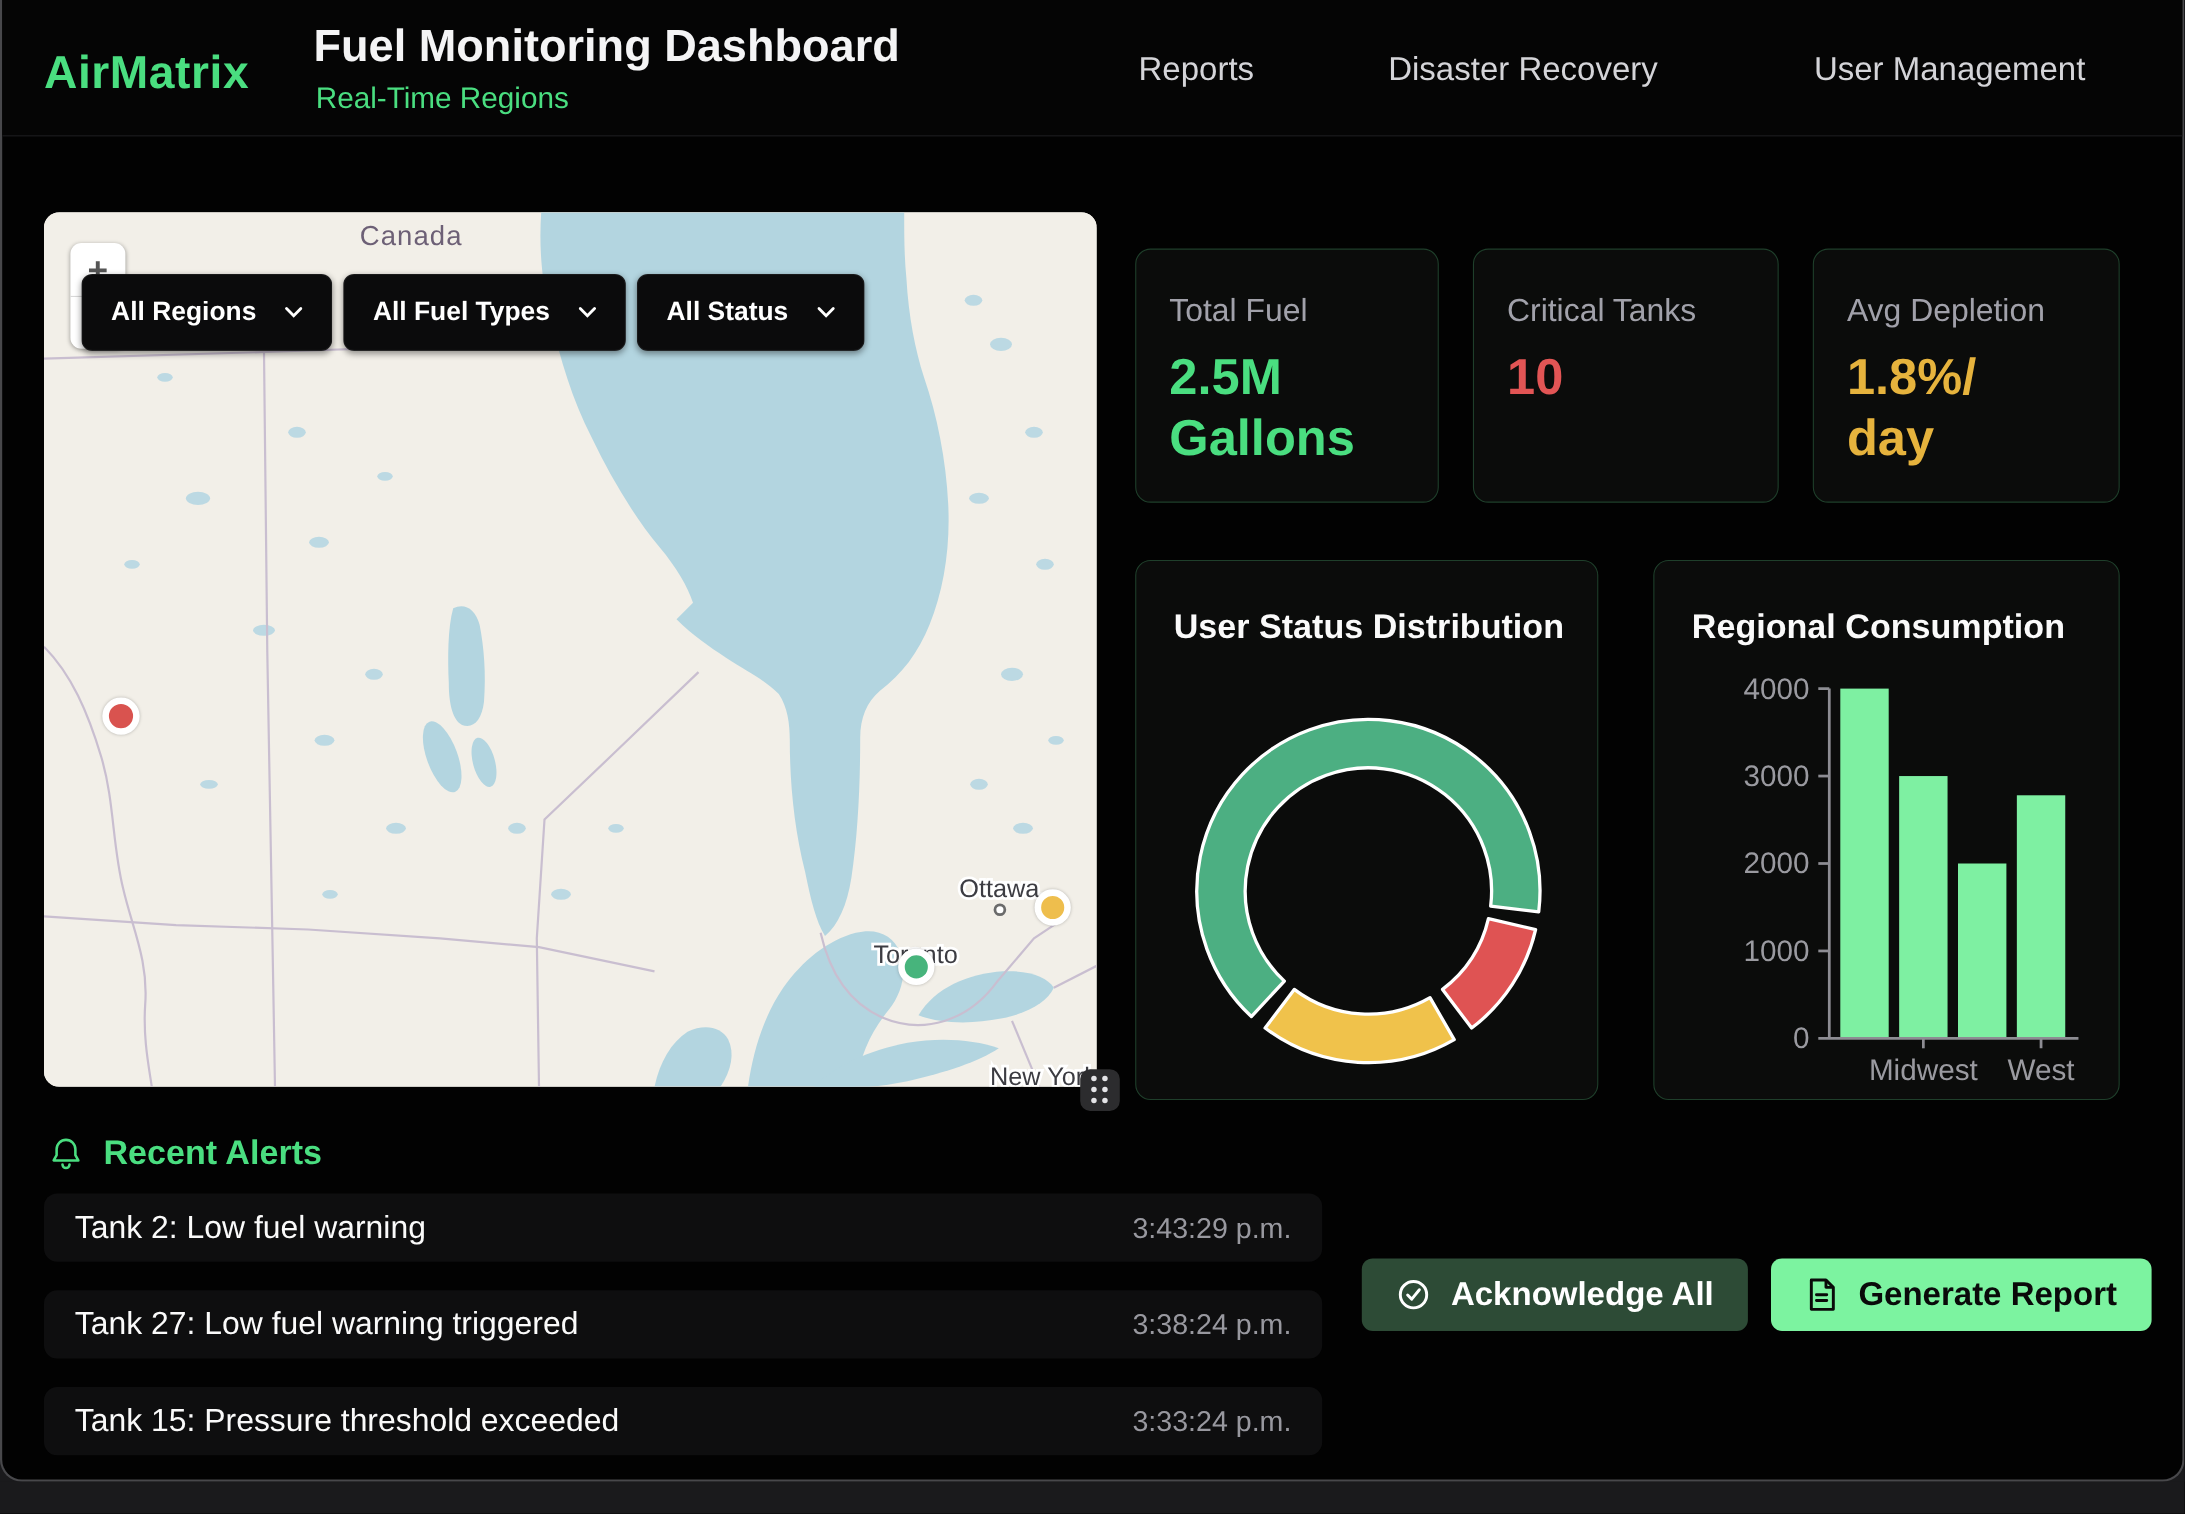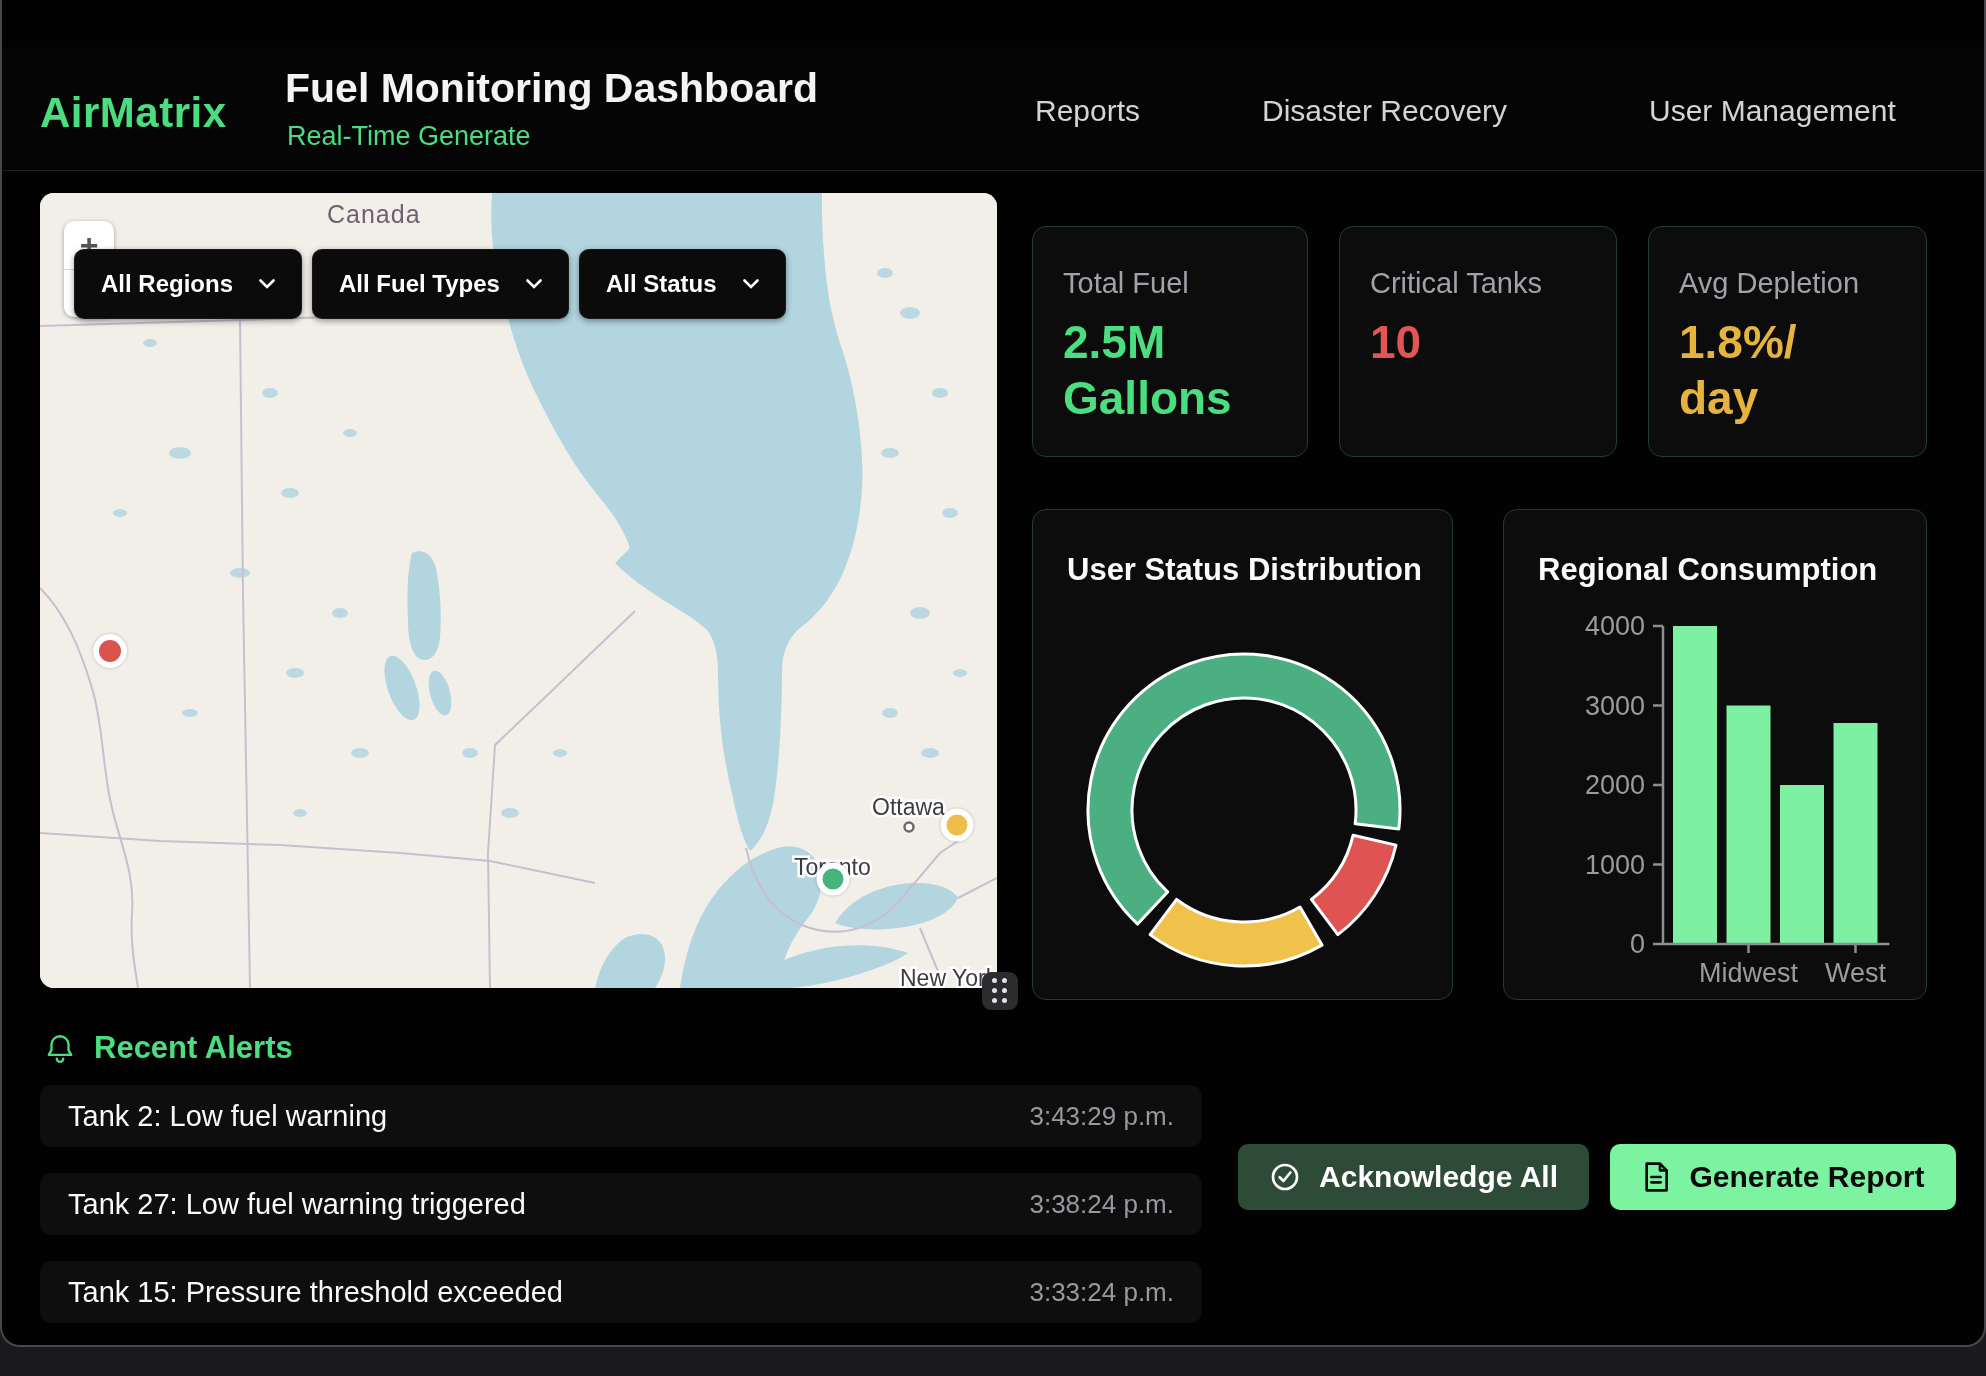--- a/index.html
+++ b/index.html
@@ -3,21 +3,21 @@
 <meta charset="utf-8">
 <style>
   * { margin:0; padding:0; box-sizing:border-box; }
   html,body { background:#1a1a1c; font-family:"Liberation Sans", sans-serif; }
   .app {
     position:relative; width:1986px; height:1347px; background:#020202;
     border:2px solid #48484b; border-top:none; border-radius:0 0 20px 20px;
     overflow:hidden;
   }
   
-  .header { position:absolute; left:0; top:0; width:100%; height:124px; background:#050505; border-bottom:1px solid #1d1d20;margin-top:47px; }
+  .header { position:absolute; left:0; top:0; width:100%; height:124px; background:#050505; border-bottom:1px solid #1d1d20; }
   .brand { position:absolute; left:38px; top:42px; font-size:42px; font-weight:bold; color:#4ade80; letter-spacing:.5px; }
   .title { position:absolute; left:283px; top:18px; font-size:41px; font-weight:bold; color:#f4f4f5; }
   .subtitle { position:absolute; left:285px; top:74px; font-size:27px; font-weight:500; color:#4ade80; }
   .nav-item { position:absolute; top:47px; font-size:30px; color:#d4d4d8; cursor:pointer; }
   .nav-reports { left:1033px; } .nav-dr { left:1260px; } .nav-um { left:1647px; }
 
   
   .map-card { position:absolute; left:38px; top:193px; width:957px; height:795px; border-radius:14px; overflow:hidden; background:#f2efe8; }
   .map-svg { position:absolute; left:0; top:0; }
   .map-label { font-size:23px; font-weight:500; fill:#3c3c42; paint-order:stroke; stroke:#ffffff; stroke-width:5px; }
@@ -57,21 +57,21 @@
   .btn-gen { left:1608px; width:346px; background:#7cf3a0; color:#0a0a0a; }
 </style>
 </head>
 <body>
 
 <div class="app">
 
   <div class="header">
     <div class="brand">AirMatrix</div>
     <div class="title">Fuel Monitoring Dashboard</div>
-    <div class="subtitle">Real-Time Generate</div>
+    <div class="subtitle">Real-Time Regions</div>
     <div class="nav-item nav-reports">Reports</div>
     <div class="nav-item nav-dr">Disaster Recovery</div>
     <div class="nav-item nav-um">User Management</div>
   </div>
 
   <div class="map-card">
     <svg class="map-svg" width="957" height="795" viewBox="0 0 957 795">
       <rect x="0" y="0" width="957" height="795" fill="#f2efe8"></rect>
 
       <path fill="#b3d5e0" d="M452 0 C450 30 452 60 460 95 C470 135 480 170 498 205 C515 240 535 275 560 305 C575 323 585 340 590 355 L575 370 C590 385 605 395 620 405 C640 418 655 425 668 438 C676 450 678 465 678 480 C678 520 682 560 692 600 C697 625 702 645 710 658 C722 648 730 630 734 605 C740 565 742 520 742 478 C742 460 748 445 760 435 C780 420 795 400 805 375 C818 343 824 305 822 265 C820 225 812 185 800 150 C792 125 786 95 784 60 C782 40 782 20 782 0 Z"></path>

